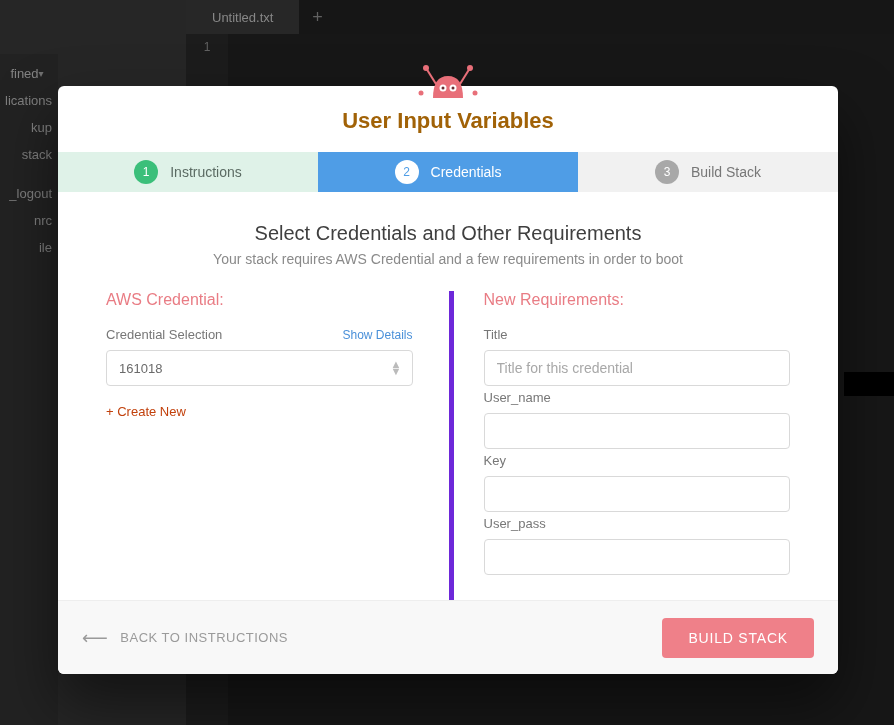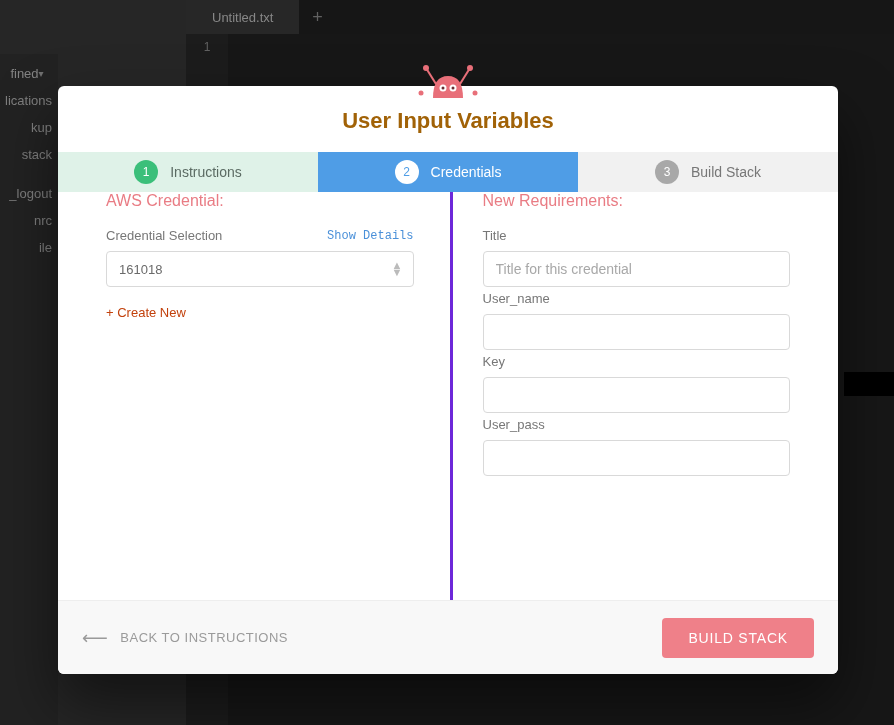--- a/index.html
+++ b/index.html
@@ -164,21 +164,21 @@
 }
 .columns {
   flex: 1;
   display: flex;
   padding: 0 48px;
   overflow: hidden;
 }
 .col-left {
   flex: 1;
   padding-right: 36px;
-  border-right: 3px solid #6d28d9;
+  border-right: 5px solid #6d28d9;
 }
 .col-right {
   flex: 1;
   padding-left: 30px;
 }
 .section-title {
   font-size: 16px;
   color: #e97c84;
   font-weight: 400;
   margin-bottom: 18px;
@@ -190,21 +190,20 @@
   margin-bottom: 8px;
 }
 .field-label {
   font-size: 13px;
   color: #777;
 }
 .link {
   font-size: 12px;
   color: #4a90d9;
   cursor: pointer;
-  font-family: Liberation Mono, monospace;
 }
 .select-box {
   position: relative;
   border: 1px solid #d9d9d9;
   border-radius: 4px;
   height: 36px;
   display: flex;
   align-items: center;
   padding: 0 36px 0 12px;
   font-size: 13px;
@@ -336,20 +335,24 @@
       <span class="num">2</span>
       <span>Credentials</span>
     </div>
     <div class="step step-3">
       <span class="num">3</span>
       <span>Build Stack</span>
     </div>
   </div>
 
   <div class="modal-body">
+    <div class="body-head">
+      <div class="body-title">Select Credentials and Other Requirements</div>
+      <div class="body-sub">Your stack requires AWS Credential and a few requirements in order to boot</div>
+    </div>
 
     <div class="columns">
       <div class="col-left">
         <div class="section-title">AWS Credential:</div>
         <div class="label-row">
           <span class="field-label">Credential Selection</span>
           <span class="link">Show Details</span>
         </div>
         <div class="select-box">
           <span>161018</span>

